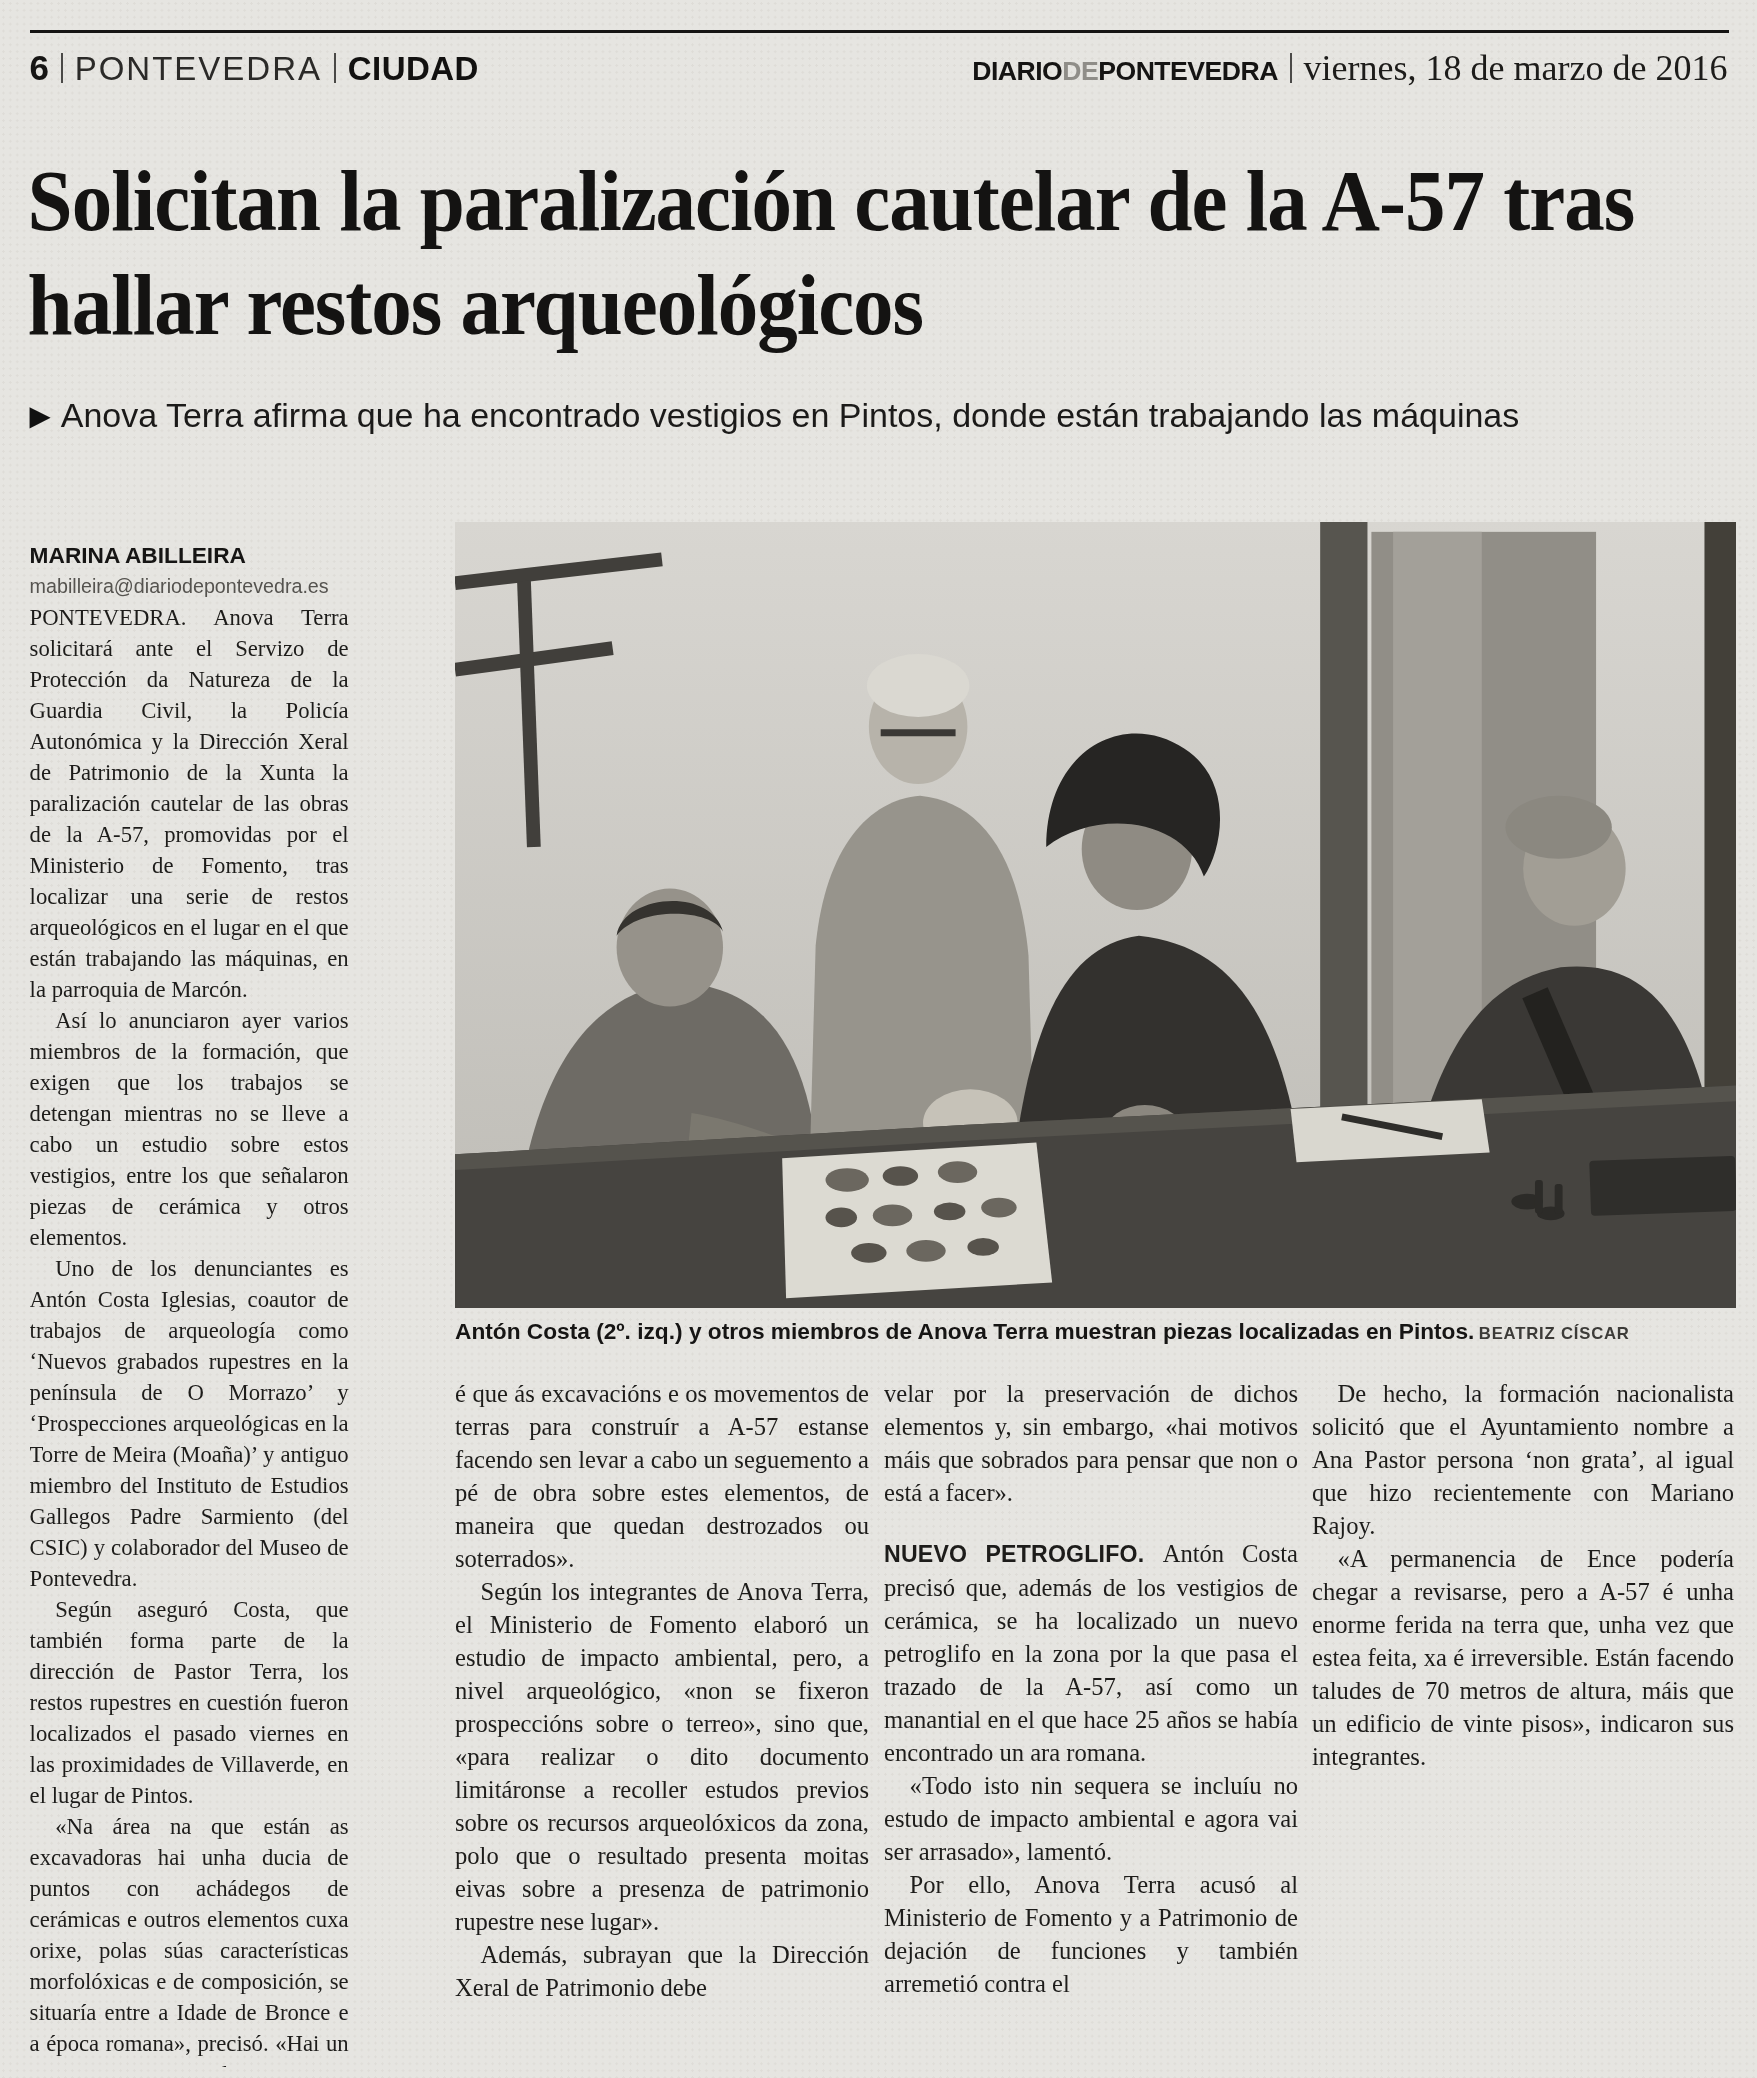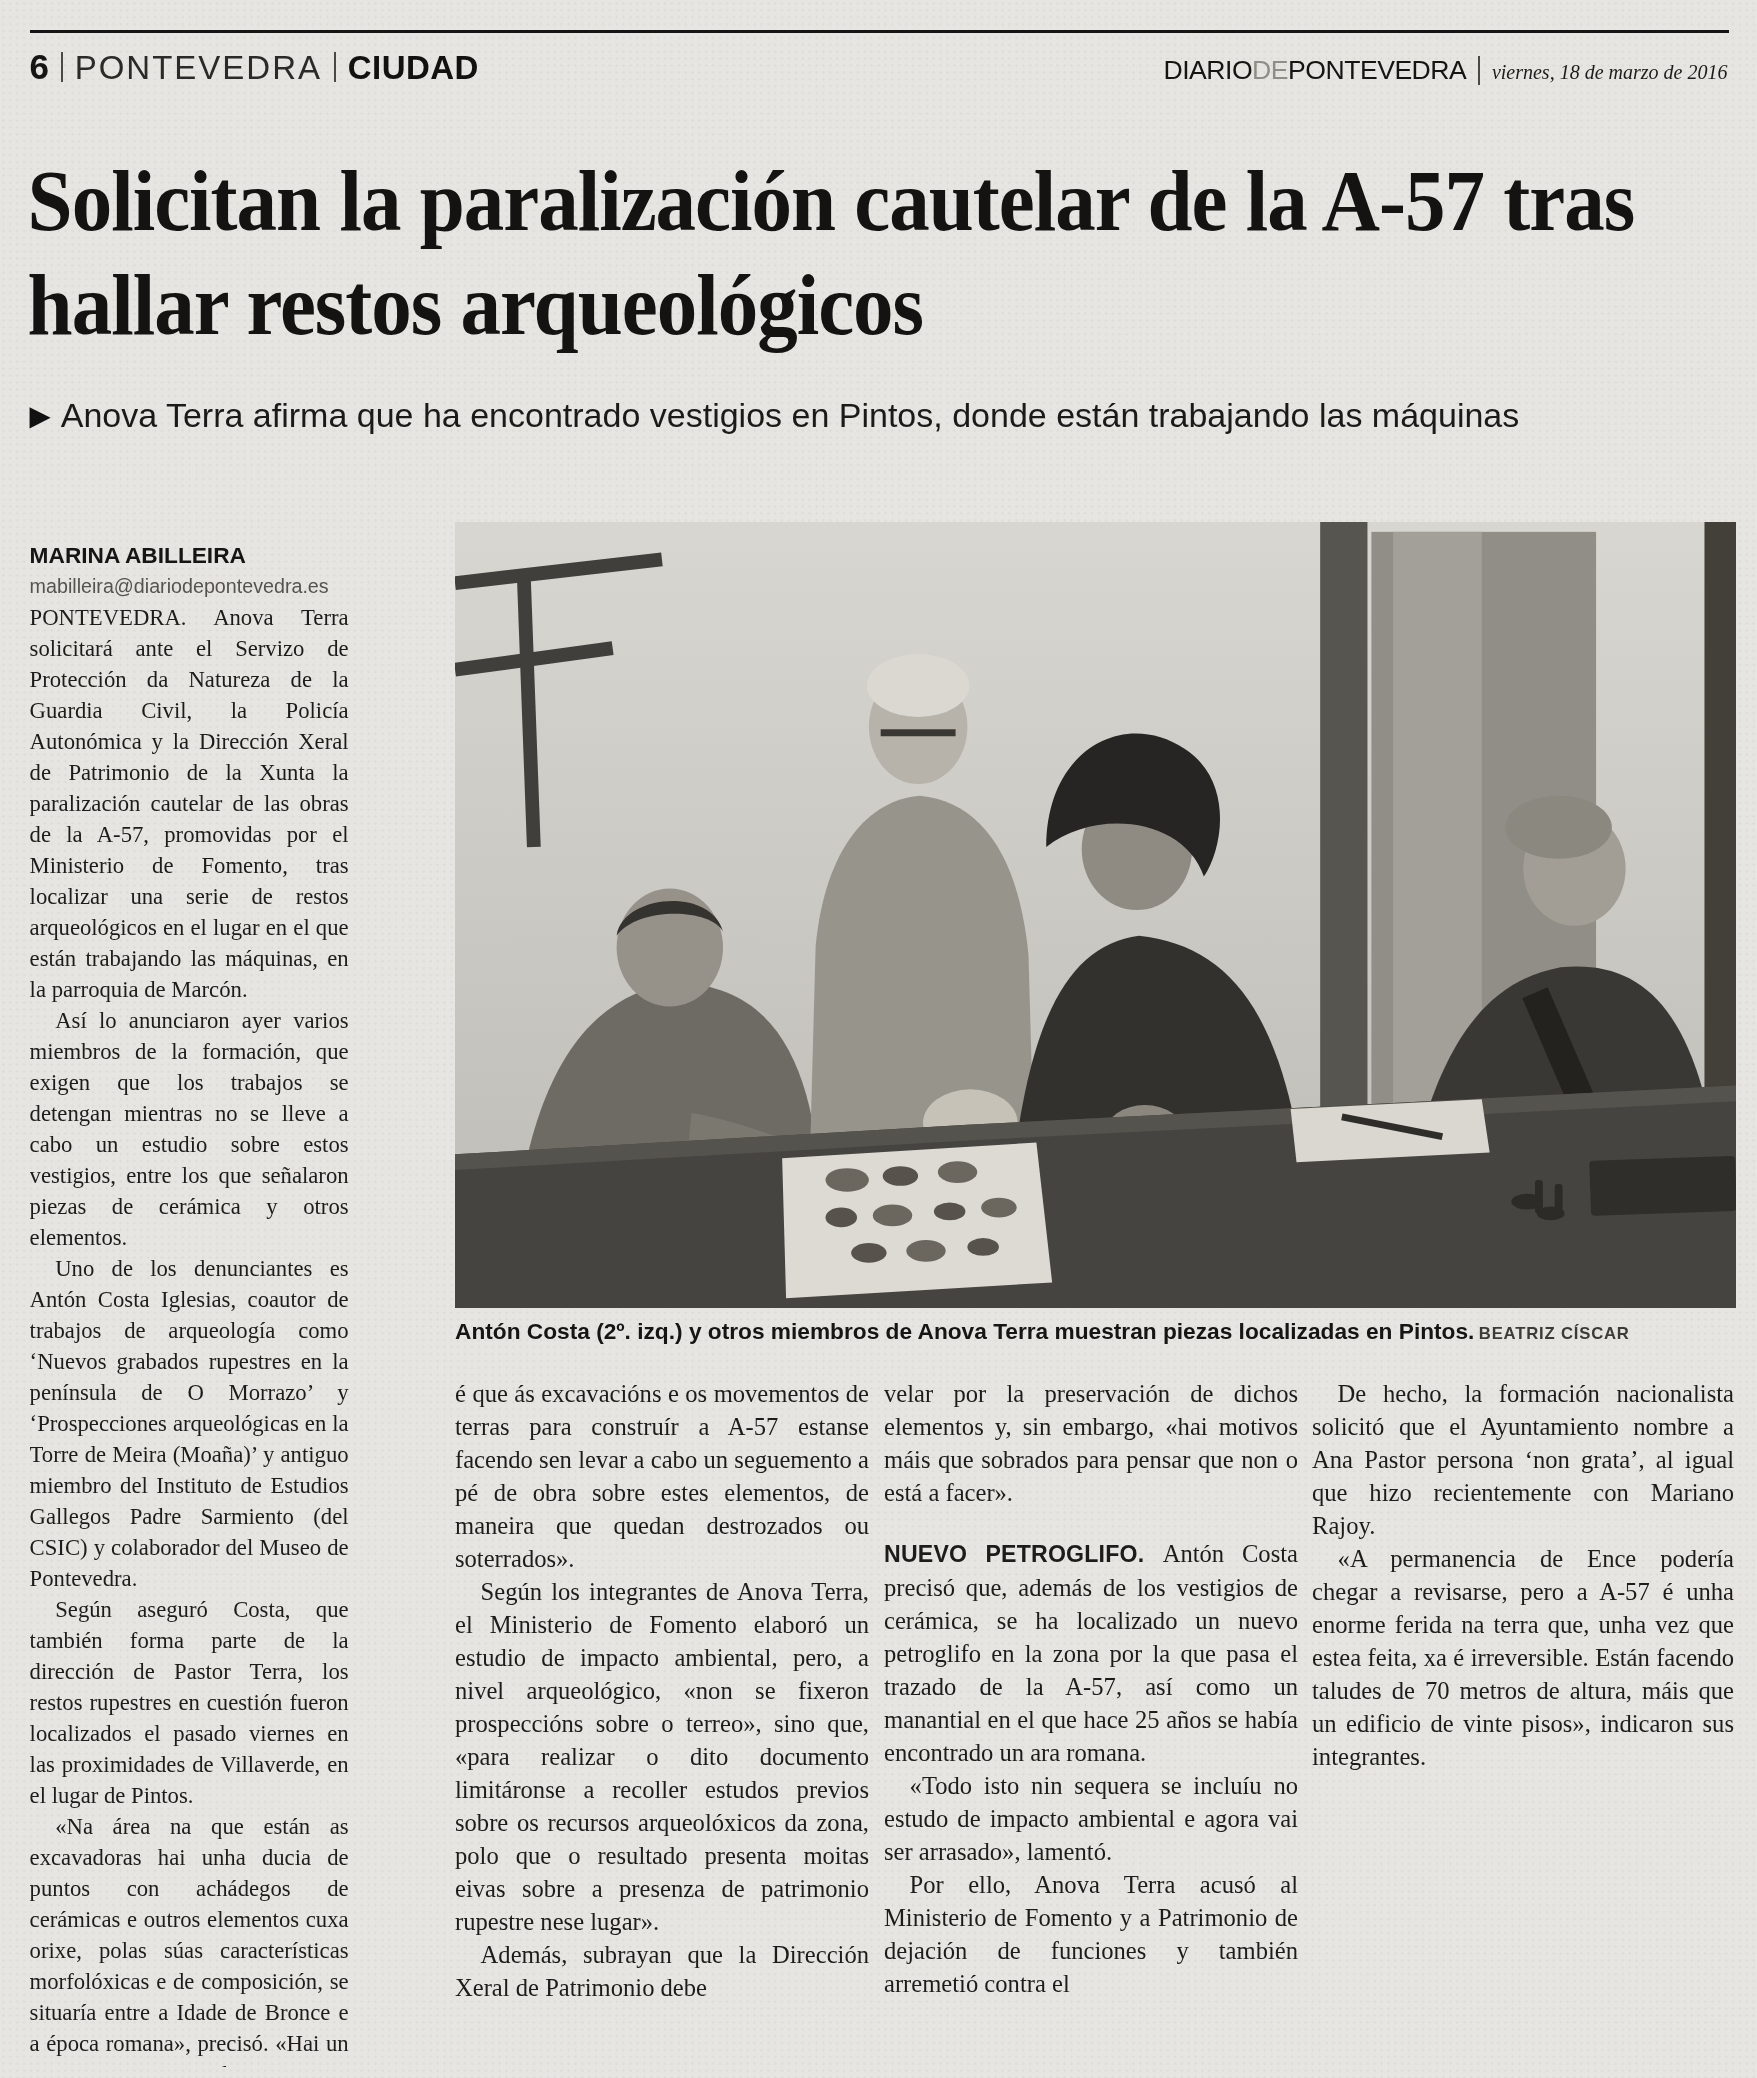--- a/index.html
+++ b/index.html
@@ -22,23 +22,23 @@
   }
   .header-row{
     position:absolute;left:29.6px;right:29.6px;top:47px;height:47px;
     display:flex;justify-content:space-between;align-items:baseline;
   }
   .hgroup{display:flex;align-items:baseline;gap:11.8px;}
   .page-number{font-family:"Liberation Sans",sans-serif;font-weight:700;font-size:35px;color:#161514;}
   .vsep{display:inline-block;width:2px;height:29.6px;background:#4a4947;align-self:center;}
   .section-name{font-family:"Liberation Sans",sans-serif;font-weight:400;font-size:33px;letter-spacing:2px;color:#2b2a28;}
   .subsection-name{font-family:"Liberation Sans",sans-serif;font-weight:700;font-size:33px;letter-spacing:0.5px;color:#121110;}
-  .masthead{font-family:"Liberation Sans",sans-serif;font-weight:400;font-size:26.6px;letter-spacing:-0.5px;color:#151413;}
+  .masthead{font-family:"Liberation Sans",sans-serif;font-weight:700;font-size:26.6px;letter-spacing:-0.5px;color:#151413;}
   .masthead .de{color:#8f8d88;}
-  .dateline{font-size:20px;color:#1d1c1a;font-style:italic;}
+  .dateline{font-size:36px;color:#1d1c1a;}
   .headline{
     position:absolute;left:27.6px;top:95px;width:1690px;
     font-weight:700;font-size:81px;line-height:99px;letter-spacing:-1px;
     color:#141312;
     transform:scaleY(1.06);transform-origin:left top;
   }
   .standfirst{
     position:absolute;left:29.6px;top:394px;width:1698px;
     font-family:"Liberation Sans",sans-serif;font-size:34px;line-height:43px;
     color:#1b1a19;display:flex;align-items:flex-start;gap:9.9px;

